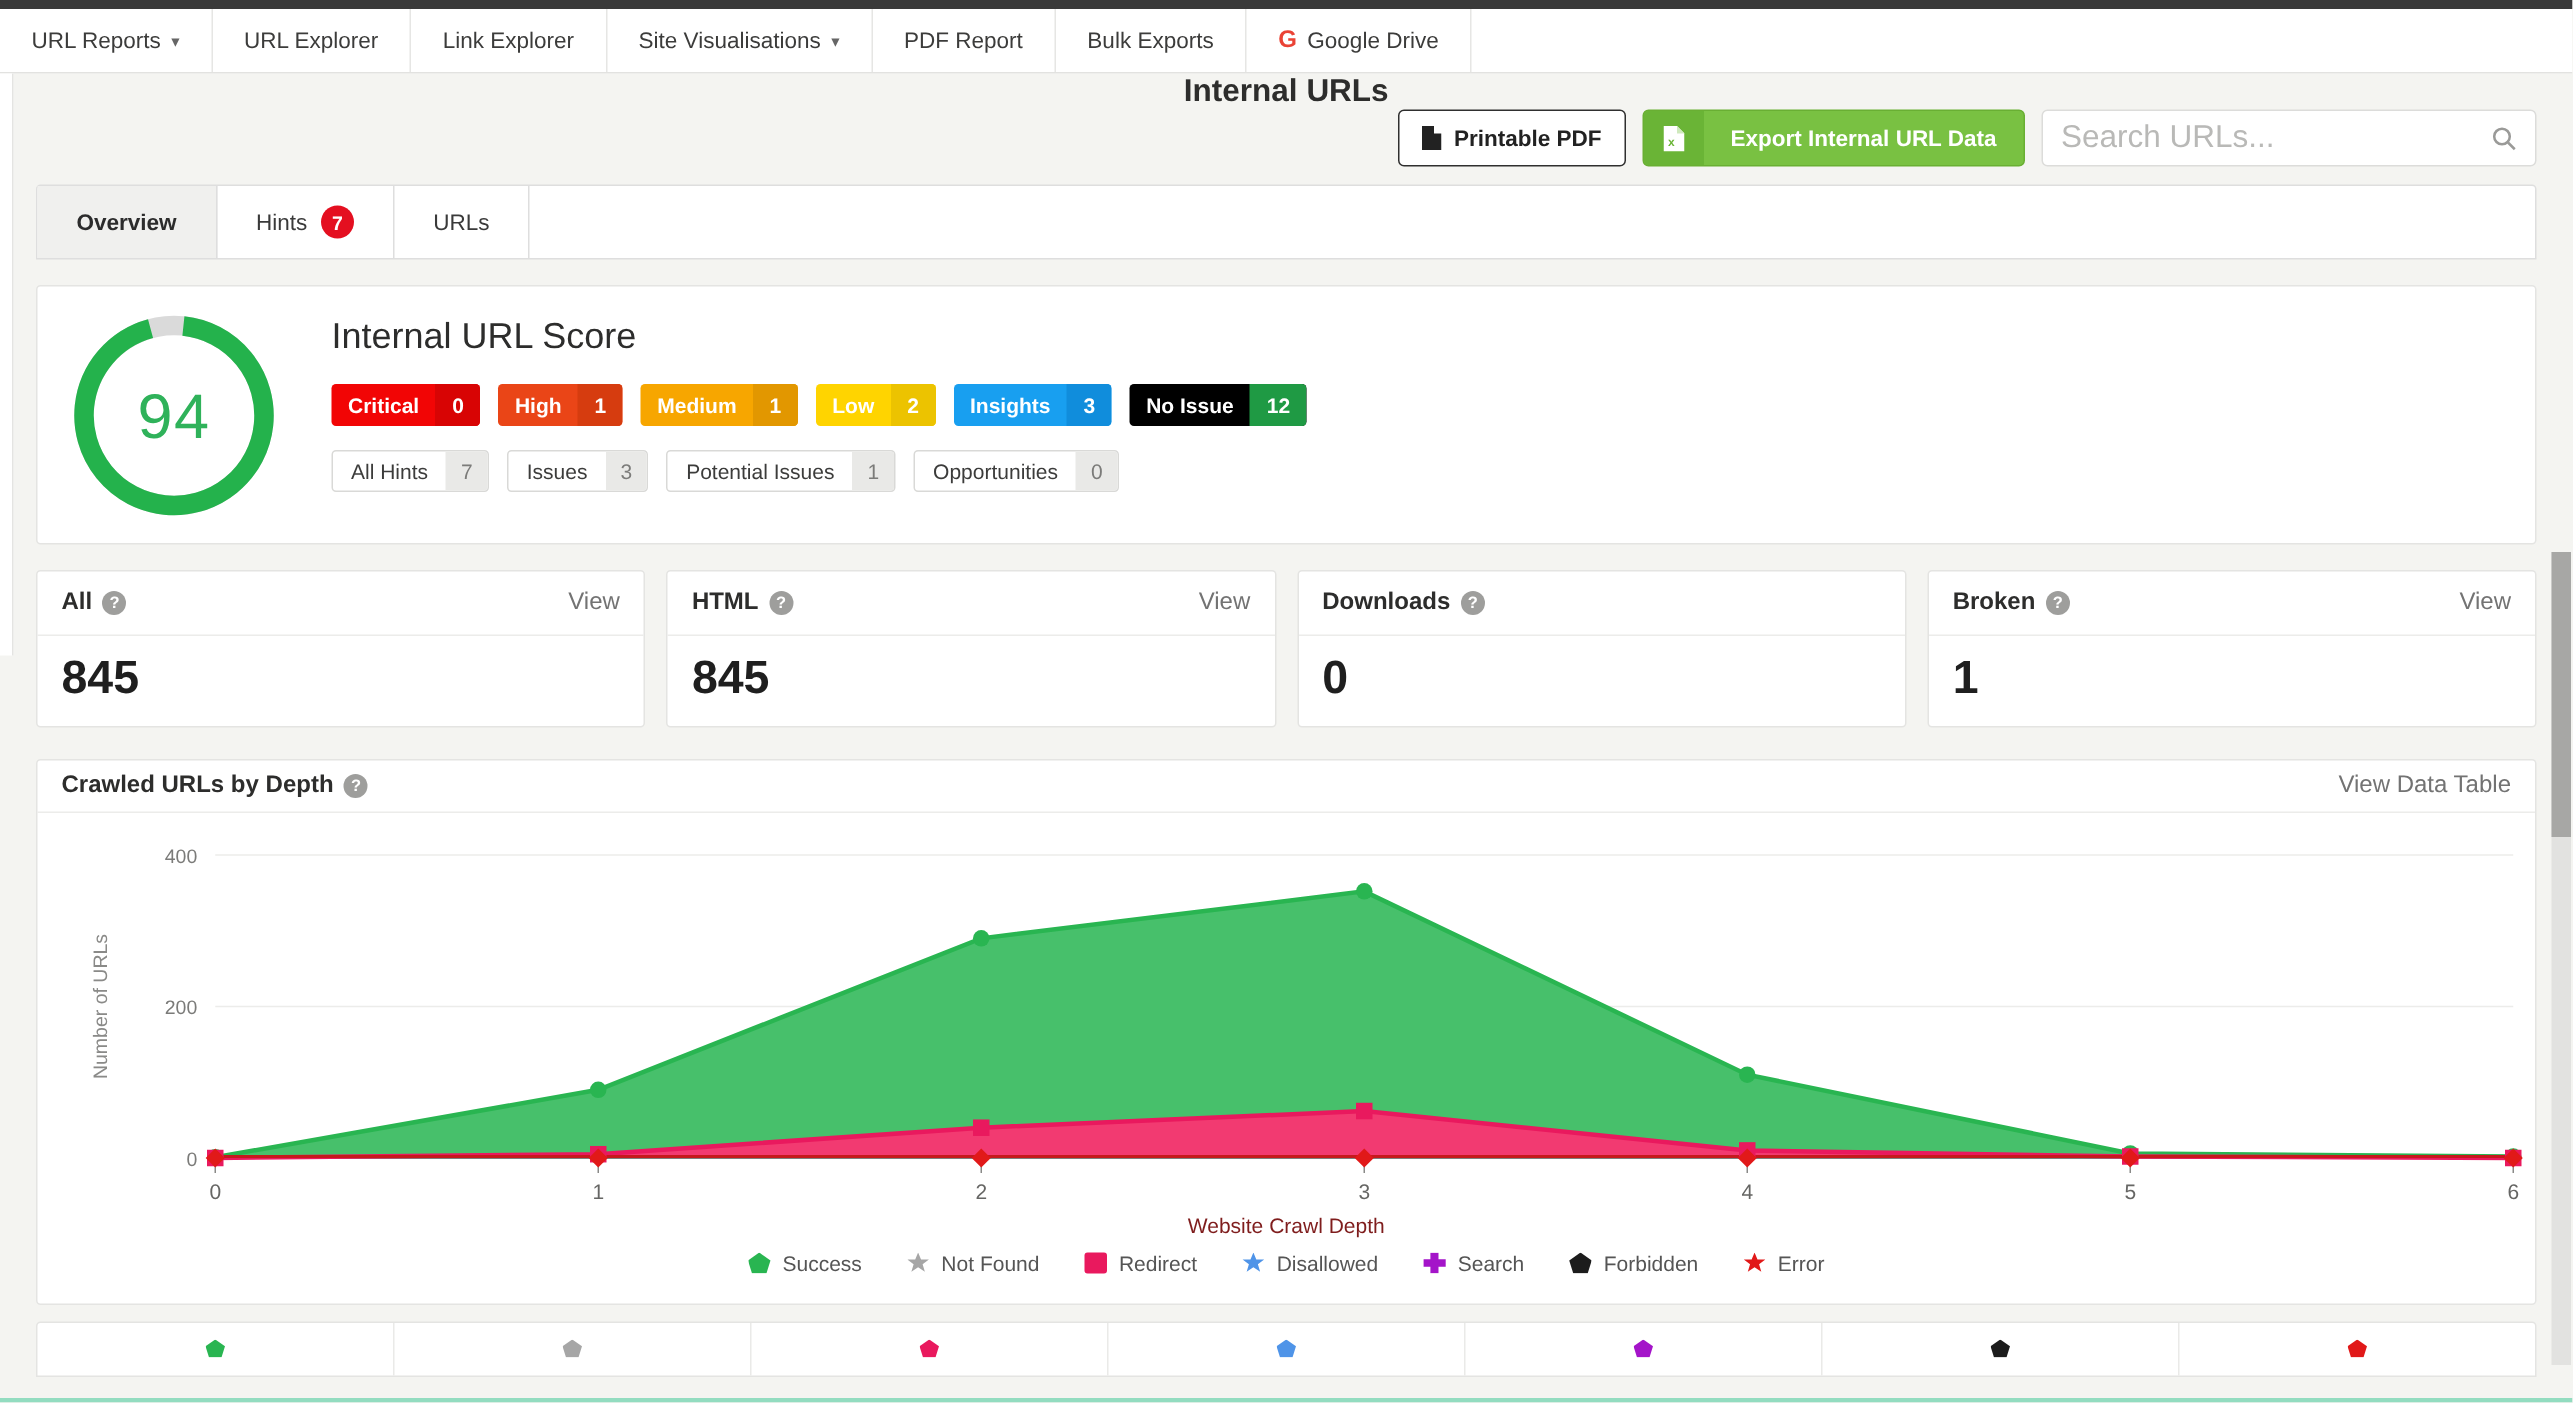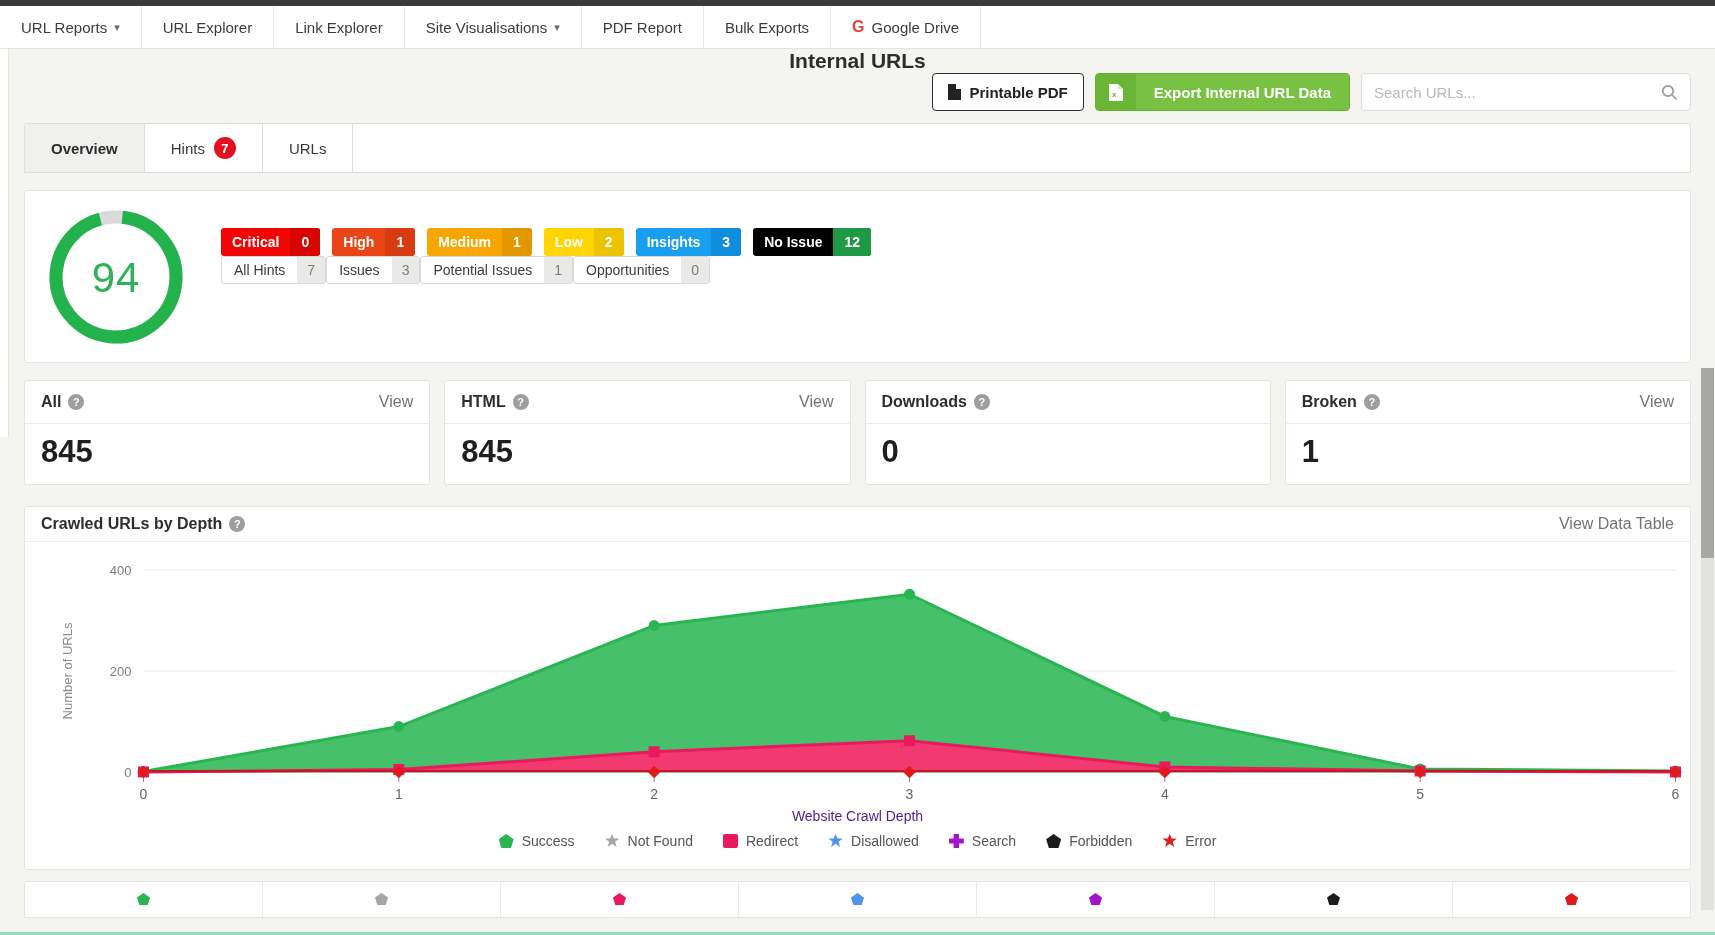--- a/index.html
+++ b/index.html
@@ -17,59 +17,59 @@
 
   
   .header { height:74px; display:flex; align-items:center; padding:0 24px;flex-direction:column; }
   .page-title { font-size:21px; font-weight:600; color:#2d2d2c; }
   .header-right { margin-left:auto; display:flex; align-items:center; gap:11px; }
   .btn-pdf { display:flex; align-items:center; gap:8px; background:#fff; border:1px solid #2f2f2f; border-radius:4px; height:38px; padding:0 15px; font-size:15px; font-weight:600; color:#222; cursor:pointer; }
   .btn-export { display:flex; align-items:stretch; background:#79c142; border:1px solid #69af33; border-radius:4px; height:38px; overflow:hidden; cursor:pointer; }
   .btn-export .icon-seg { width:40px; background:#6ab436; display:flex; align-items:center; justify-content:center; }
   .btn-export .lbl { display:flex; align-items:center; padding:0 18px; color:#fff; font-size:15px; font-weight:600; }
   .search-box { width:330px; height:38px; background:#fff; border:1px solid #dcdcda; border-radius:4px; display:flex; align-items:center; padding:0 12px; }
-  .search-box input { border:none; outline:none; flex:1; font-size:15px; color:#444; font-family:inherit; background:transparent; }
+  .search-box input { border:none; outline:none; flex:1; font-size:21px; color:#444; font-family:inherit; background:transparent; }
   .search-box input::placeholder { color:#b9b9b7; }
 
   
   .tabs { margin:0 24px; background:#fff; border:1px solid #dedede; border-radius:3px 3px 0 0; display:flex; height:50px; }
   .tab { display:flex; align-items:center; gap:9px; padding:0 26px; border-right:1px solid #dedede; font-size:15px; color:#3a3a3a; cursor:pointer; }
   .tab.active { background:#f0f0ee; font-weight:700; color:#2c2c2c; }
   .tab-badge { background:#e40f20; color:#fff; border-radius:50%; width:22px; height:22px; display:flex; align-items:center; justify-content:center; font-size:13px; font-weight:700; }
 
   
   .panel { margin:0 24px; background:#fff; border:1px solid #e4e4e2; border-radius:3px; }
   .score-panel { margin-top:17px; height:173px; display:flex; padding:14px 16px; }
   .donut-wrap { width:150px; height:145px; position:relative; flex:none; }
   .donut-score { position:absolute; inset:0; display:flex; align-items:center; justify-content:center; font-size:42px; font-weight:400; color:#2fb25a; letter-spacing:1px; }
   .score-right { margin-left:30px; padding-top:6px; }
   .score-title { font-size:24px; color:#2d2d2c; font-weight:500; }
   .badge-row { display:flex; gap:12px; margin-top:17px; }
   .sev-badge { display:flex; align-items:stretch; border-radius:3px; overflow:hidden; color:#fff; font-size:14px; font-weight:700; height:28px; cursor:pointer; }
   .sev-badge .bl { display:flex; align-items:center; padding:0 11px; }
   .sev-badge .bc { display:flex; align-items:center; padding:0 11px; }
-  .pill-row { display:flex; }
+  .pill-row { display:flex; gap:12px; margin-top:16px; }
   .pill { display:flex; align-items:stretch; border:1px solid #d9d9d7; border-radius:3px; overflow:hidden; height:28px; background:#fff; font-size:14px; cursor:pointer; }
   .pill .pl { display:flex; align-items:center; padding:0 12px; color:#3c3c3b; }
   .pill .pc { display:flex; align-items:center; padding:0 10px; background:#e9e9e7; color:#7c7c7a; }
 
   
   .cards-row { margin:17px 24px 0; display:flex; gap:14px; }
   .stat-card { flex:1; background:#fff; border:1px solid #e4e4e2; border-radius:3px; }
   .stat-head { display:flex; align-items:center; padding:12px 16px; border-bottom:1px solid #ececea; }
   .stat-title { font-size:16px; font-weight:700; color:#2d2d2c; display:flex; align-items:center; gap:7px; }
   .view-link { margin-left:auto; color:#737373; font-size:16px; cursor:pointer; }
   .stat-value { padding:10px 16px 14px; font-size:31px; font-weight:600; color:#1f1f1f; }
   .help-icon { width:16px; height:16px; border-radius:50%; background:#9e9e9c; color:#fff; font-size:11px; font-weight:700; display:inline-flex; align-items:center; justify-content:center; }
 
   
   .chart-panel { margin-top:21px; height:364px; }
   .chart-head { display:flex; align-items:center; padding:8px 16px; border-bottom:1px solid #ececea; }
   .chart-title { font-size:16px; font-weight:700; color:#2d2d2c; display:flex; align-items:center; gap:7px; }
-  .xlabel { text-align:center; font-size:14px; color:#4c1d95; margin-top:0px; }
+  .xlabel { text-align:center; font-size:14px; color:#7f1d1d; margin-top:0px; }
   .legend { display:flex; justify-content:center; gap:30px; margin-top:9px; }
   .legend-item { display:flex; align-items:center; gap:8px; font-size:14px; color:#555; }
   .lg-shape { width:15px; height:14px; display:inline-block; }
   .shape-pentagon { clip-path:polygon(50% 0%,100% 38%,82% 100%,18% 100%,0% 38%); }
   .shape-star { clip-path:polygon(50% 0%,63% 33%,98% 33%,70% 56%,80% 92%,50% 70%,20% 92%,30% 56%,2% 33%,37% 33%); }
   .shape-square { border-radius:2px; }
   .shape-cross { clip-path:polygon(32% 0,68% 0,68% 32%,100% 32%,100% 68%,68% 68%,68% 100%,32% 100%,32% 68%,0 68%,0 32%,32% 32%); }
 
   
   .bottom-row { margin-top:11px; height:37px; display:flex; border-radius:3px 3px 0 0; }
@@ -161,20 +161,21 @@
 
 <div class="panel score-panel">
   <div class="donut-wrap">
     <svg width="150" height="145" viewBox="0 0 150 145">
       <circle cx="75" cy="72" r="60" fill="none" stroke="#dadada" stroke-width="13"></circle>
       <circle cx="75" cy="72" r="60" fill="none" stroke="#24b24c" stroke-width="13" stroke-dasharray="354.3 22.6" transform="rotate(-84 75 72)"></circle>
     </svg>
     <div class="donut-score">94</div>
   </div>
   <div class="score-right">
+    <div class="score-title">Internal URL Score</div>
     <div class="badge-row">
       <span class="sev-badge" style="background: rgb(242, 5, 5);">
         <span class="bl">Critical</span>
         <span class="bc" style="background: rgb(216, 4, 4);">0</span>
       </span>
       <span class="sev-badge" style="background: rgb(234, 69, 23);">
         <span class="bl">High</span>
         <span class="bc" style="background: rgb(214, 60, 15);">1</span>
       </span>
       <span class="sev-badge" style="background: rgb(247, 166, 0);">

